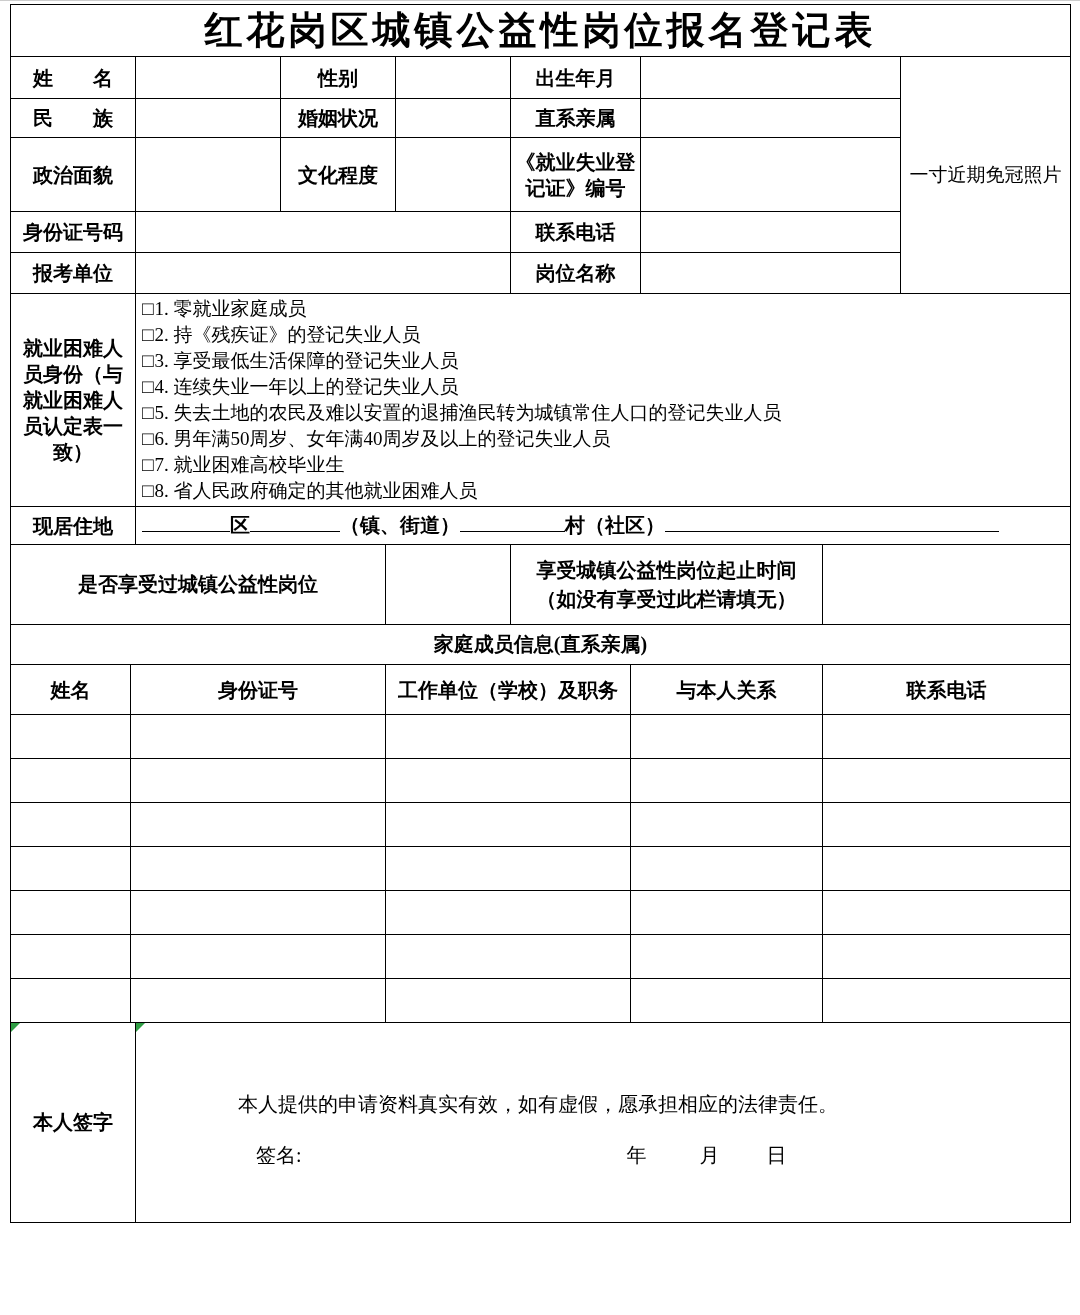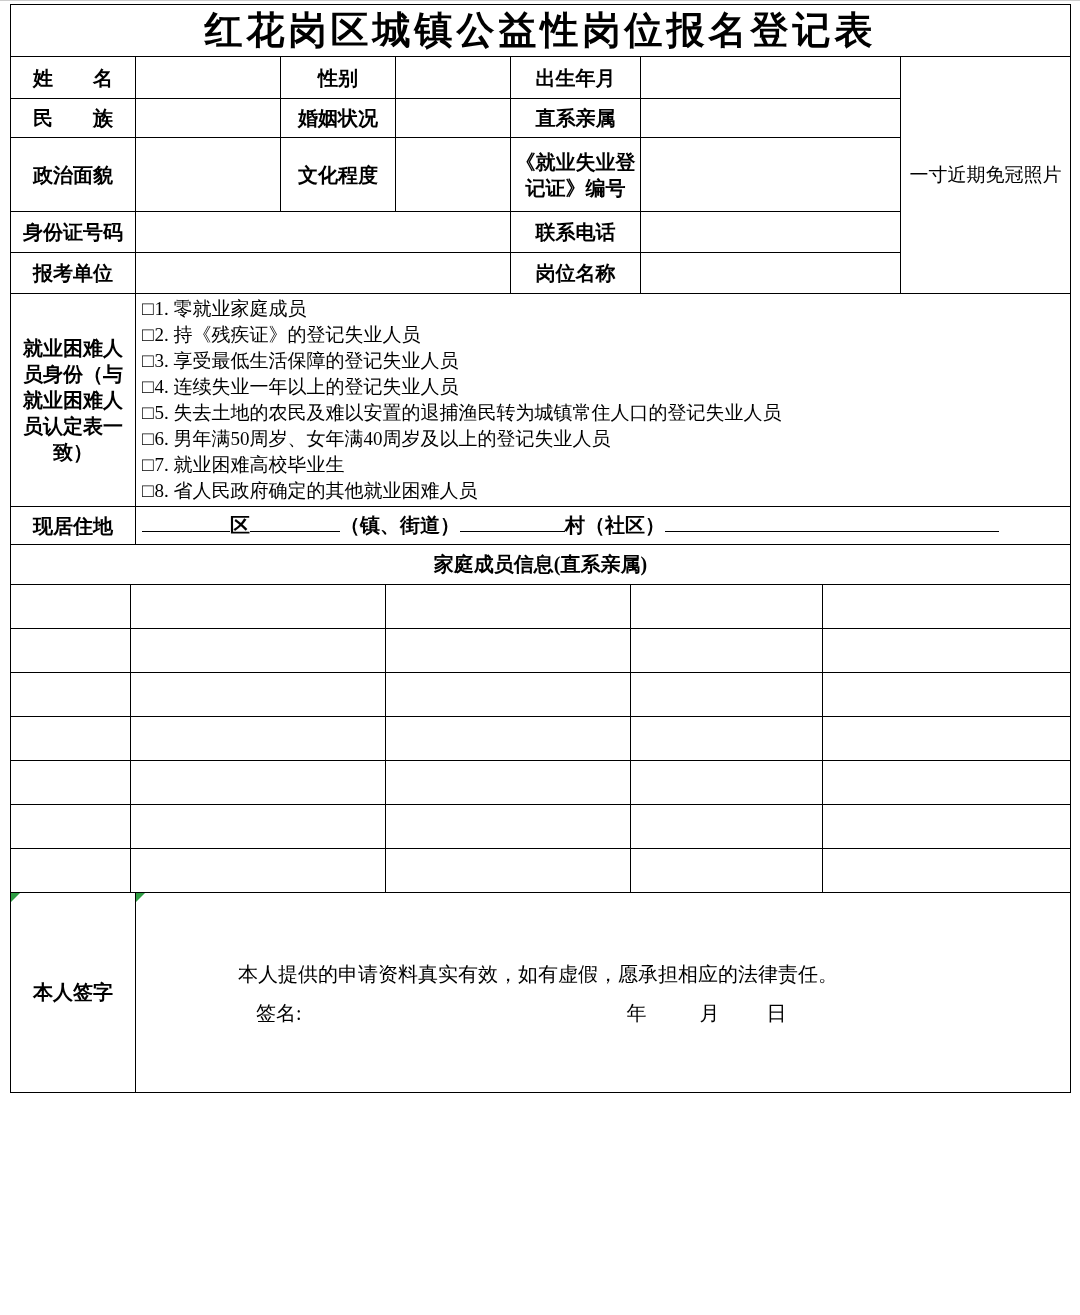--- a/index.html
+++ b/index.html
@@ -50,21 +50,21 @@
   .benefit-q { font-weight:bold; text-align:center; font-size:20px; }
   .benefit-period { font-weight:bold; text-align:center; font-size:20px; line-height:1.45; }
 
   .section-title { font-weight:bold; text-align:center; font-size:20px; }
 
   .fam-hdr { font-weight:bold; text-align:center; font-size:20px; line-height:1.3; padding:2px 8px; }
 
   .sig-label { font-weight:bold; text-align:center; font-size:20px; }
   .sig-cell { vertical-align:top; padding:68px 20px 20px 0; }
   .statement { margin-left:102px; font-size:20px; }
-  .sign-row { margin-top:12px; margin-left:120px; font-size:20px; }
+  .sign-row { margin-top:24px; margin-left:120px; font-size:20px; }
   .date-y { margin-left:320px; }
   .date-m { margin-left:48px; }
   .date-d { margin-left:42px; }
 
   .note-marker {
     position:absolute; top:0; left:0; width:0; height:0;
     border-top:9px solid #2f9e44; border-right:9px solid transparent;
   }
   .attachment-row .note-marker { left:15px; top:2px; }
 </style>
@@ -170,20 +170,39 @@
       <td class="lbl">
         <span>现居住地</span>
       </td>
       <td class="addr-cell">
         <span class="blank w88"></span><span class="addr-txt">区</span><span class="blank w90"></span><span class="addr-txt">（镇、街道）</span><span class="blank w105"></span><span class="addr-txt">村（社区）</span><span class="blank w334"></span>
       </td>
     </tr>
   </tbody>
     </table>
 
+  <table>
+    <colgroup>
+        <col style="width:375px">
+        <col style="width:125px">
+        <col style="width:312px">
+        <col style="width:248px">
+      </colgroup>
+    <tbody>
+        <tr class="rh80">
+      <td class="benefit-q">是否享受过城镇公益性岗位</td>
+      <td></td>
+      <td class="benefit-period">
+        <div>享受城镇公益性岗位起止时间</div>
+        <div>（如没有享受过此栏请填无）</div>
+      </td>
+      <td></td>
+    </tr>
+  </tbody>
+    </table>
 
   <table>
     <colgroup>
         <col style="width:1060px">
       </colgroup>
     <tbody>
         <tr class="rh40">
       <td class="section-title">家庭成员信息(直系亲属)</td>
     </tr>
   </tbody>
@@ -191,20 +210,27 @@
 
   <table>
     <colgroup>
       <col style="width:120px">
         <col style="width:255px">
         <col style="width:245px">
         <col style="width:192px">
         <col style="width:248px">
     </colgroup>
     <tbody>
+        <tr class="rh50">
+      <td class="fam-hdr">姓名</td>
+      <td class="fam-hdr">身份证号</td>
+      <td class="fam-hdr">工作单位（学校）及职务</td>
+      <td class="fam-hdr">与本人关系</td>
+      <td class="fam-hdr">联系电话</td>
+    </tr>
     <tr class="rh44">
       <td></td>
           <td></td>
           <td></td>
           <td></td>
           <td></td>
     </tr>
     <tr class="rh44">
       <td></td>
           <td></td>

